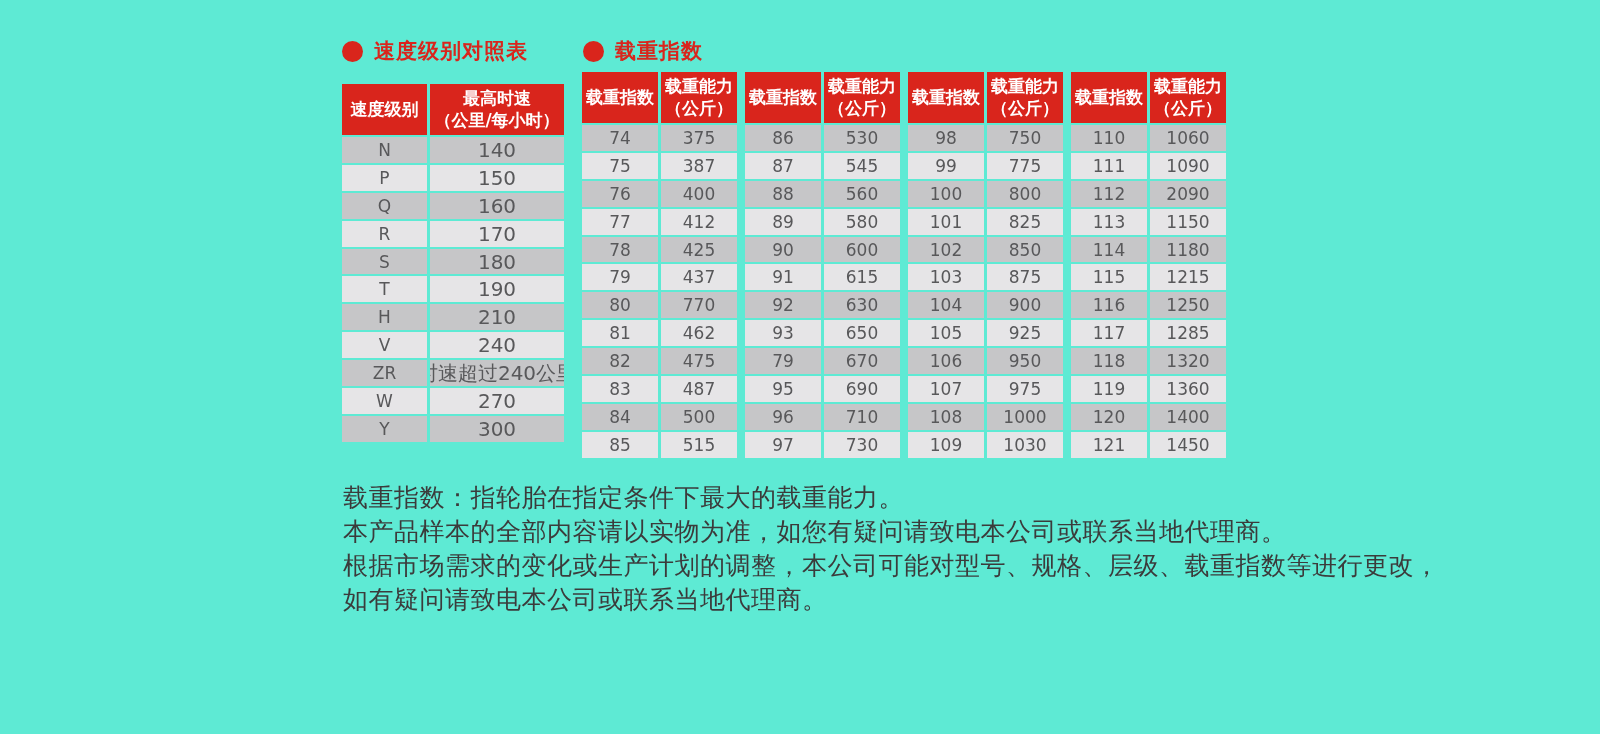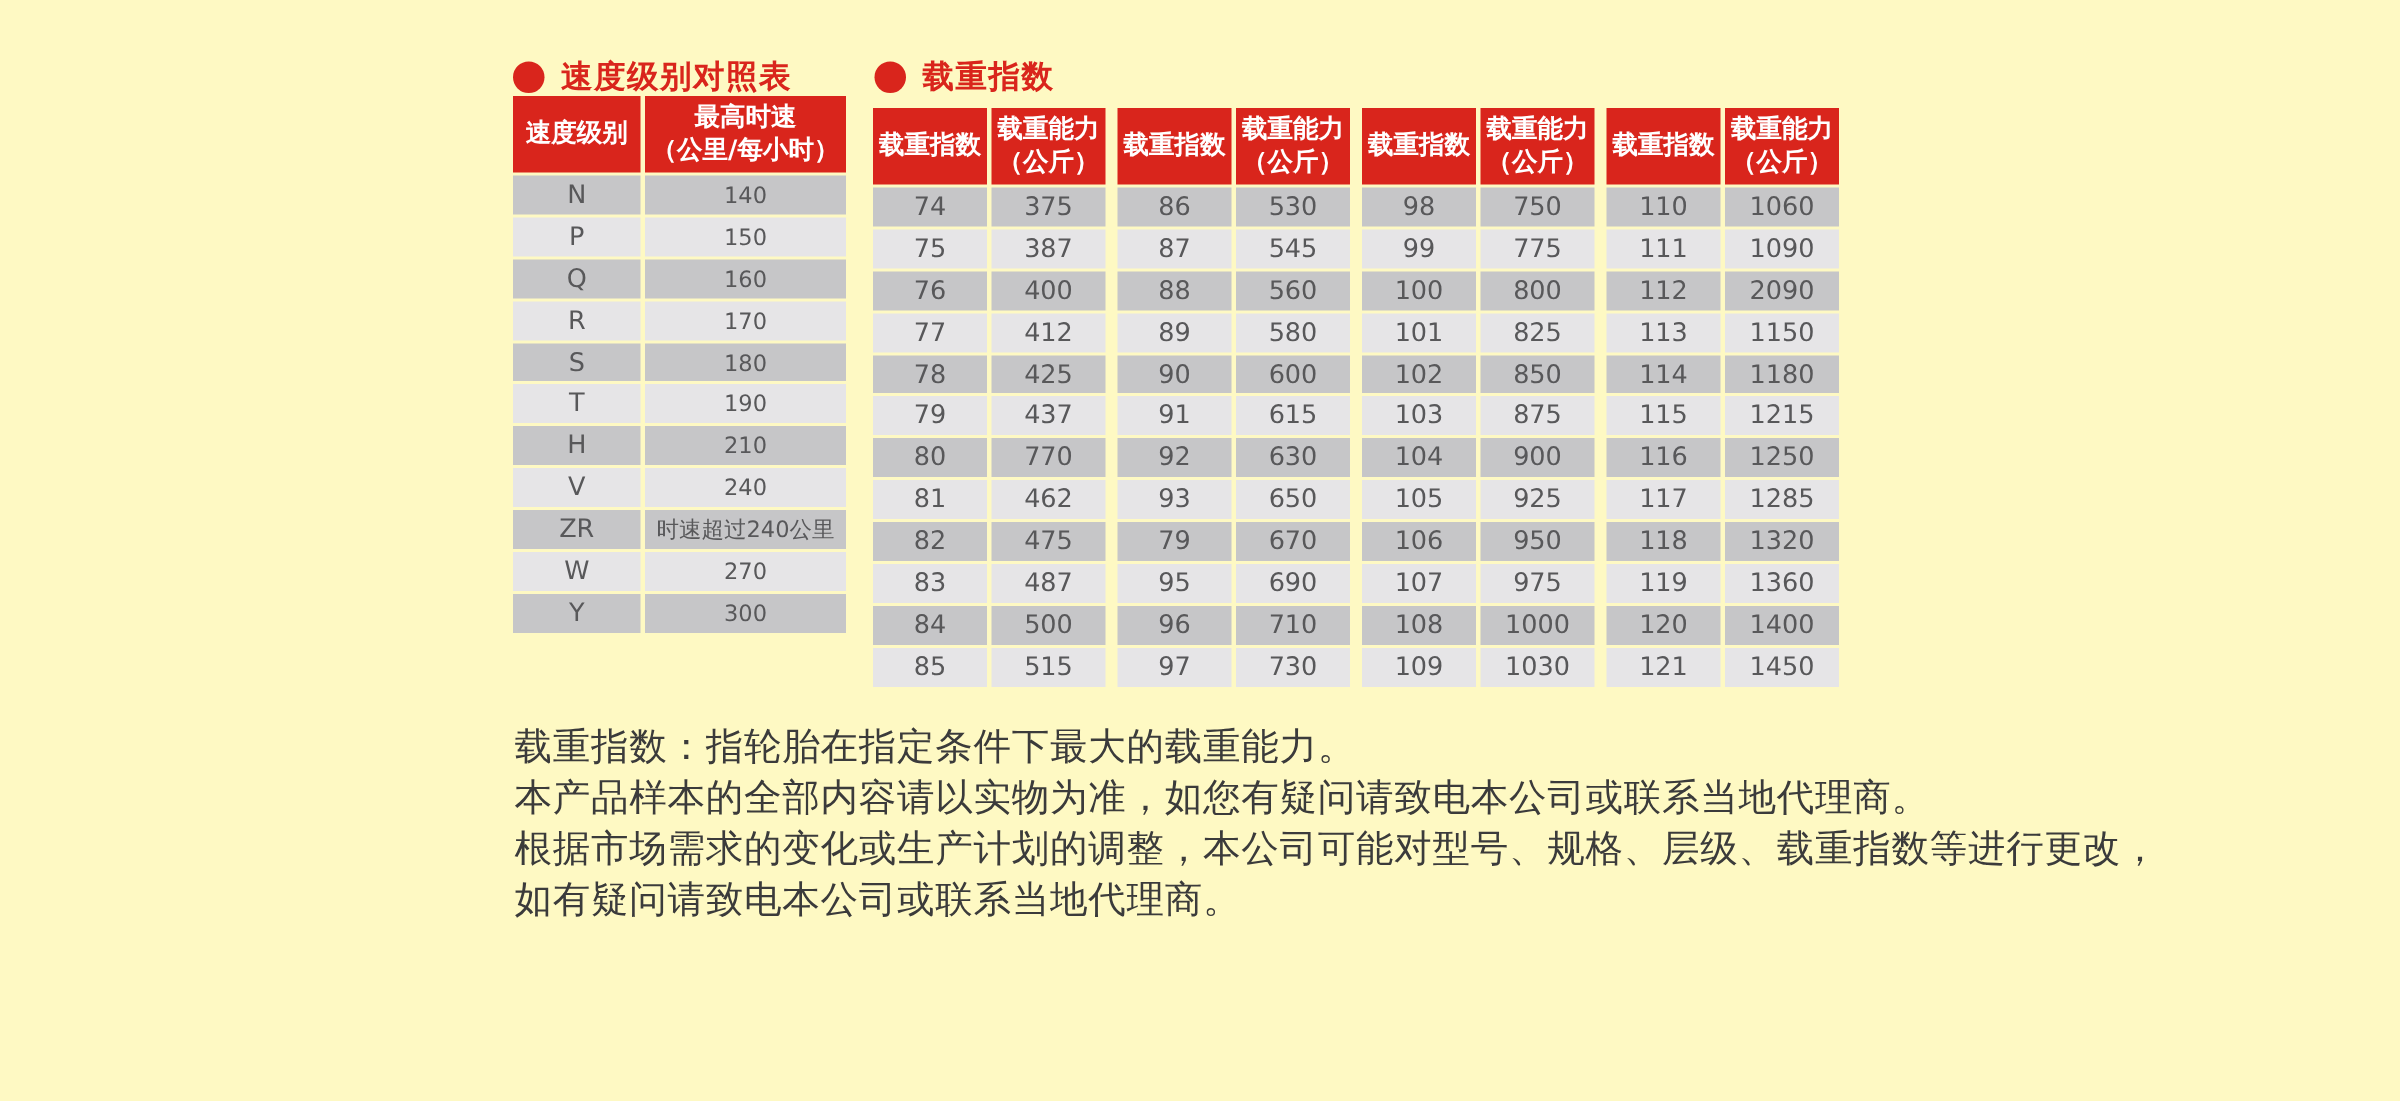--- a/index.html
+++ b/index.html
@@ -3,38 +3,38 @@
 <meta charset="utf-8">
 <style>
   * { margin: 0; padding: 0; box-sizing: border-box; }
   html, body { background: #ffffff; }
   body {
     width: 1600px; height: 734px;
     position: relative;
     font-family: "DejaVu Sans", "Liberation Sans", sans-serif;
     overflow: hidden;
   }
-  .page { position: absolute; inset: 0; background: #fef9c3; }
+  .page { position: absolute; inset: 0; background: #5eead4; }
 
   
   .table-title {
     position: absolute; top: 38px; height: 26px;
     display: flex; align-items: center; gap: 11px;
     color: #d9251c; font-size: 21px; font-weight: bold;
     letter-spacing: 1px; white-space: nowrap;
   }
   .title-speed { left: 342px; }
   .title-load  { left: 583px; }
   .bullet {
     width: 21px; height: 21px; border-radius: 50%;
     background: #d9251c; flex: 0 0 auto;
   }
 
   
-  .grid-table { position: absolute; top: 64px; display: grid; }
+  .grid-table { position: absolute; top: 84px; display: grid; }
   .th {
     background: #d9251c; color: #ffffff;
     font-weight: bold; font-size: 17px; line-height: 1.25;
     display: flex; align-items: center; justify-content: center;
     text-align: center; white-space: pre-line;
   }
   .cell {
     color: #58585a; font-size: 17px;
     display: flex; align-items: center; justify-content: center;
     text-align: center; white-space: nowrap; overflow: hidden;
@@ -42,21 +42,21 @@
   .row-dark  { background: #c6c6c8; }
   .row-light { background: #e6e5e7; }
 
   
   .speed-table {
     left: 342px;
     grid-template-columns: 85px 134px;
     grid-template-rows: 51px repeat(11, 25.9px);
     column-gap: 3px; row-gap: 2px;
   }
-  .speed-table .cell-speed { font-size: 15px; }
+  .speed-table .cell-speed { font-size: 20px; }
 
   
   .load-table {
     left: 582px; position: absolute; top: 72px;
     display: flex; gap: 8px;
   }
   .load-group {
     display: grid;
     grid-template-columns: 76px 76px;
     grid-template-rows: 51px repeat(12, 25.9px);

